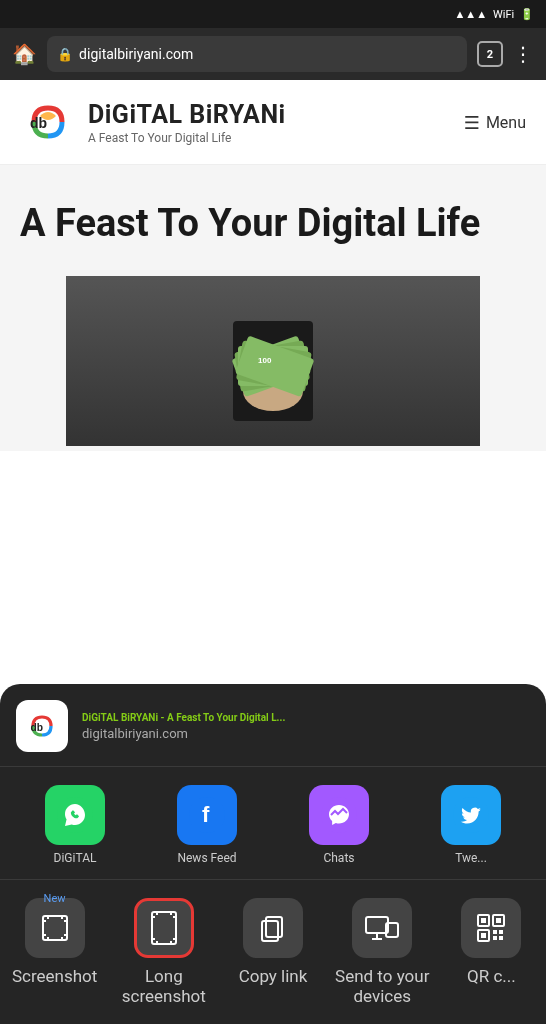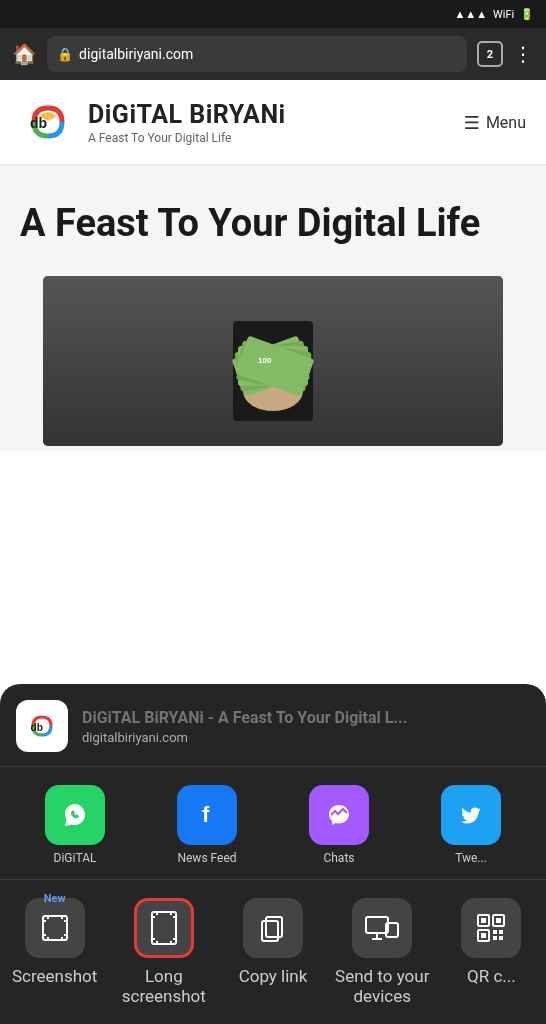--- a/index.html
+++ b/index.html
@@ -145,24 +145,24 @@
     
     .image-area {
       background: #f5f5f5;
       padding: 0 20px 0 20px;
       height: 180px;
       display: flex;
       align-items: center;
       justify-content: center;
     }
     .image-placeholder {
-      width: 460px;
+      width: 414px;
       height: 170px;
       background: #888;
-      border-radius: 5px;
+      border-radius: 0;
       position: relative;
       overflow: hidden;
       display: flex;
       align-items: center;
       justify-content: center;
     }
     .image-dark-bg {
       width: 100%;
       height: 100%;
       background: linear-gradient(180deg, #555 0%, #333 100%);
@@ -196,23 +196,23 @@
       display: flex;
       align-items: center;
       justify-content: center;
       flex-shrink: 0;
     }
     .share-site-icon svg {
       width: 36px;
       height: 36px;
     }
     .share-site-title {
-      font-size: 16px;
+      font-size: 10px;
       font-weight: bold;
-      color: #737373;
+      color: #84cc16;
     }
     .share-site-url {
       font-size: 13px;
       color: #aaa;
       margin-top: 3px;
     }
 
     
     .app-icons-row {
       display: flex;
@@ -283,21 +283,21 @@
       text-align: center;
     }
     .new-badge {
       position: absolute;
       top: -6px;
       left: 50%;
       transform: translateX(-50%);
       background: transparent;
       color: #5b9ef5;
       font-size: 11px;
-      font-weight: bold;
+      font-weight: normal;
     }
 
     
     .money-svg {
       position: relative;
       z-index: 3;
     }
   </style>
 </head>
 <body>

